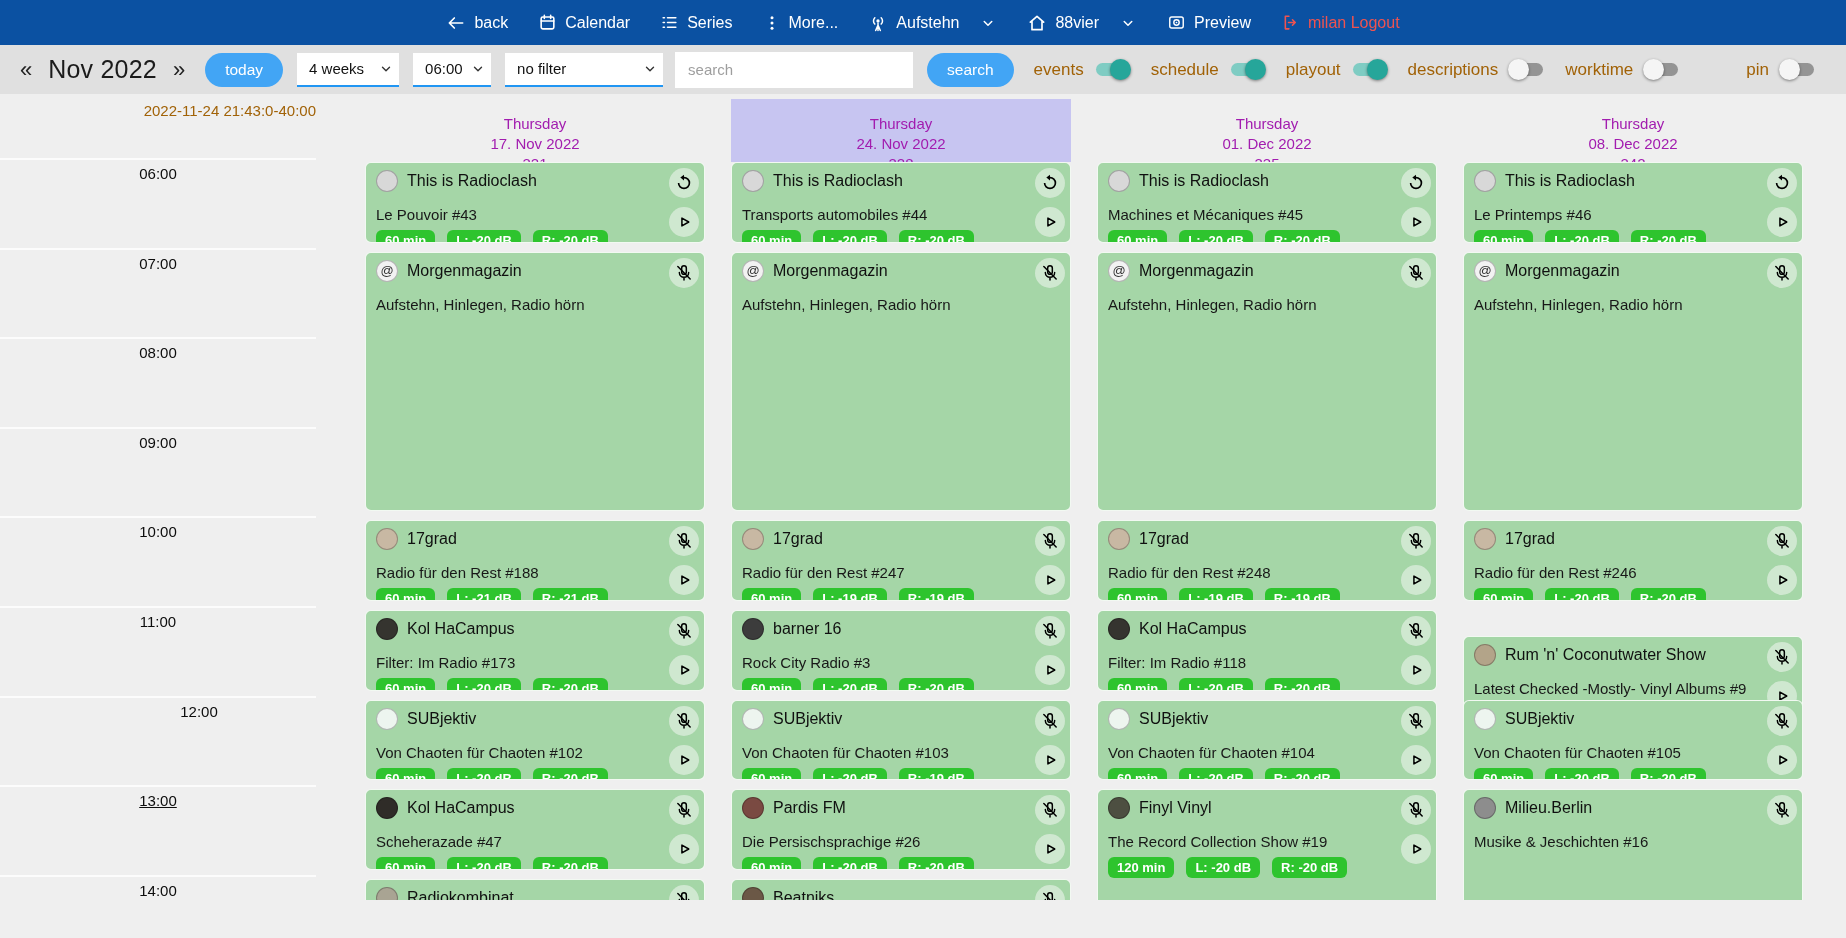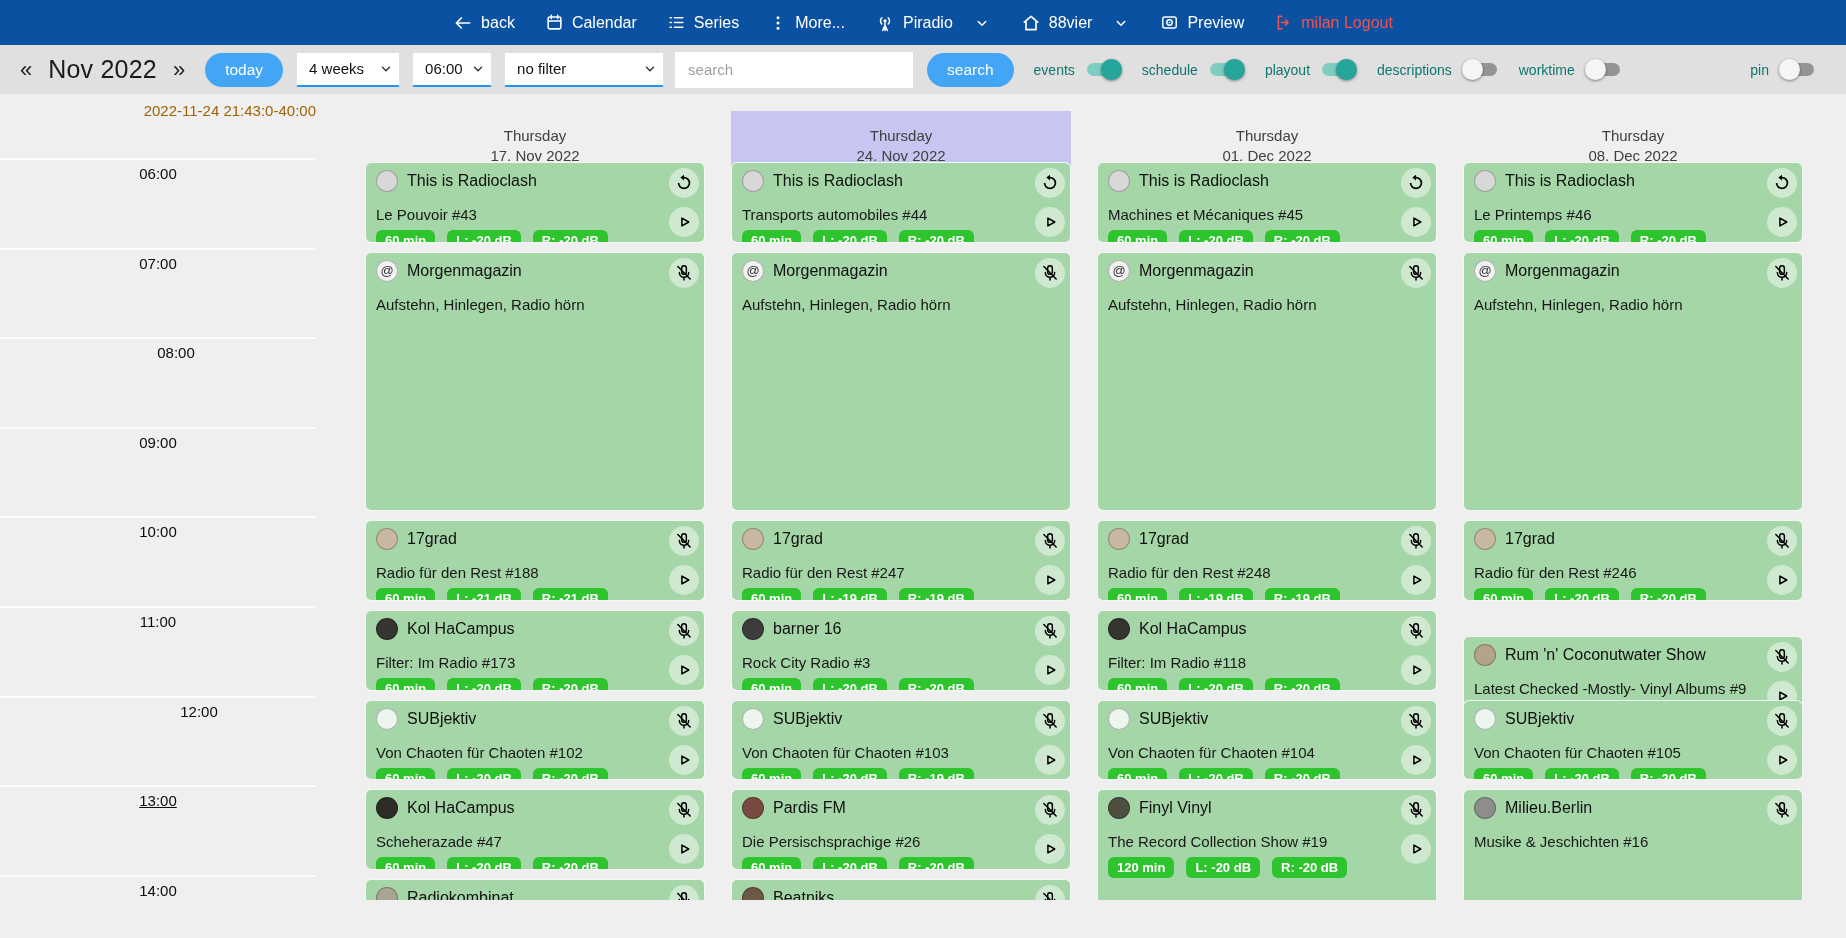--- a/index.html
+++ b/index.html
@@ -34,35 +34,35 @@
     font-size:15px;padding:0 6px 0 12px;box-sizing:border-box;cursor:pointer;
   }
   .select .sel-label{white-space:nowrap}
   .search-input{
     width:238px;height:36px;background:#fff;border:none;outline:none;margin-left:12px;
     font-size:15px;font-family:inherit;padding:0 13px;box-sizing:border-box;color:#222;
   }
   .search-input::placeholder{color:#9e9e9e}
   .toggle-group{display:flex;align-items:center;gap:10px;margin-left:20px}
   .toggle-group.pin{margin-left:auto;margin-right:16px}
-  .tg-label{font-size:14px;color:#0f766e}
+  .tg-label{font-size:17px;color:#a16207}
   .switch{position:relative;width:37px;height:21px;cursor:pointer;flex:none}
   .switch .track{position:absolute;left:2px;top:4px;width:33px;height:13px;border-radius:7px;background:#949494}
   .switch.on .track{background:#7fccc3}
   .switch .knob{position:absolute;top:0;left:0;width:21px;height:21px;border-radius:50%;
     background:#f5f5f5;box-shadow:0 1px 3px rgba(0,0,0,.45)}
   .switch.on .knob{left:auto;right:0;background:#26a69a}
   
   .calendar{position:relative;height:844px;background:#efefef;overflow:hidden}
   .timestamp{position:absolute;top:8px;left:0;width:316px;text-align:right;font-size:15px;color:#a16207}
   .hline{position:absolute;left:0;width:316px;height:2px;background:#fcfcfc}
   .hlabel{position:absolute;left:0;width:316px;text-align:center;font-size:15px;color:#0c0c0c}
   .day-header{
-    position:absolute;top:17px;height:63px;box-sizing:border-box;padding-top:15px;
-    text-align:center;font-size:15px;line-height:20px;color:#404040;cursor:pointer;
+    position:absolute;top:5px;height:63px;box-sizing:border-box;padding-top:15px;
+    text-align:center;font-size:15px;line-height:20px;color:#a21caf;cursor:pointer;
   }
   .day-header.selected{background:#c7c5f1}
   .event{
     position:absolute;background:#a5d6a7;border:1px solid rgba(255,255,255,.85);
     border-radius:6px;box-sizing:border-box;padding:7px 46px 7px 10px;overflow:hidden;cursor:pointer;
   }
   .ev-head{display:flex;align-items:center;gap:9px}
   .avatar{
     width:22px;height:22px;border-radius:50%;flex:none;box-sizing:border-box;
     border:1px solid rgba(0,0,0,.25);display:flex;align-items:center;justify-content:center;
@@ -118,21 +118,21 @@
     </span>
     <span>More...</span>
   </div>
   <div class="nav-item">
     <span>
       <svg width="20" height="20" viewBox="0 0 24 24" fill="none" stroke="#fff" stroke-width="1.8" stroke-linecap="round">
           <circle cx="12" cy="9.5" r="2" fill="#fff" stroke="none"></circle>
           <path d="M8.2 13.3a5.3 5.3 0 0 1 0-7.6M15.8 5.7a5.3 5.3 0 0 1 0 7.6M12 12v9M9.2 21l2.8-6.5 2.8 6.5"></path>
         </svg>
     </span>
-    <span>Piradio</span>
+    <span>Aufstehn</span>
   </div>
   <div class="nav-item nav-chevron">
     <svg width="18" height="18" viewBox="0 0 24 24" fill="none" stroke="#fff" stroke-width="2" stroke-linecap="round" stroke-linejoin="round">
         <path d="M7 10l5 5 5-5"></path>
       </svg>
   </div>
   <div class="nav-item">
     <span>
       <svg width="20" height="20" viewBox="0 0 24 24" fill="none" stroke="#fff" stroke-width="2" stroke-linecap="round" stroke-linejoin="round">
           <path d="M4 11l8-7 8 7M6 9.5V20h12V9.5"></path>
@@ -243,21 +243,21 @@
 </div>
 
 <div class="calendar">
   <div class="timestamp">2022-11-24 21:43:0-40:00</div>
   <div id="grid-host">
       <div class="hline" style="top: 64px;"></div>
       <div class="hlabel" style="top: 71px;">06:00</div>
       <div class="hline" style="top: 153.6px;"></div>
       <div class="hlabel" style="top: 160.6px;">07:00</div>
       <div class="hline" style="top: 243.2px;"></div>
-      <div class="hlabel" style="top: 250.2px; margin-left: 18px;">08:00</div>
+      <div class="hlabel" style="top: 250.2px;">08:00</div>
       <div class="hline" style="top: 332.8px;"></div>
       <div class="hlabel" style="top: 340px;">09:00</div>
       <div class="hline" style="top: 422.4px;"></div>
       <div class="hlabel" style="top: 429.4px;">10:00</div>
       <div class="hline" style="top: 512px;"></div>
       <div class="hlabel" style="top: 519px;">11:00</div>
       <div class="hline" style="top: 601.6px;"></div>
       <div class="hlabel" style="top: 608.6px; padding-left: 41px;">12:00</div>
       <div class="hline" style="top: 691.2px;"></div>
       <div class="hlabel" style="top: 698.2px; text-decoration: underline;">13:00</div>

